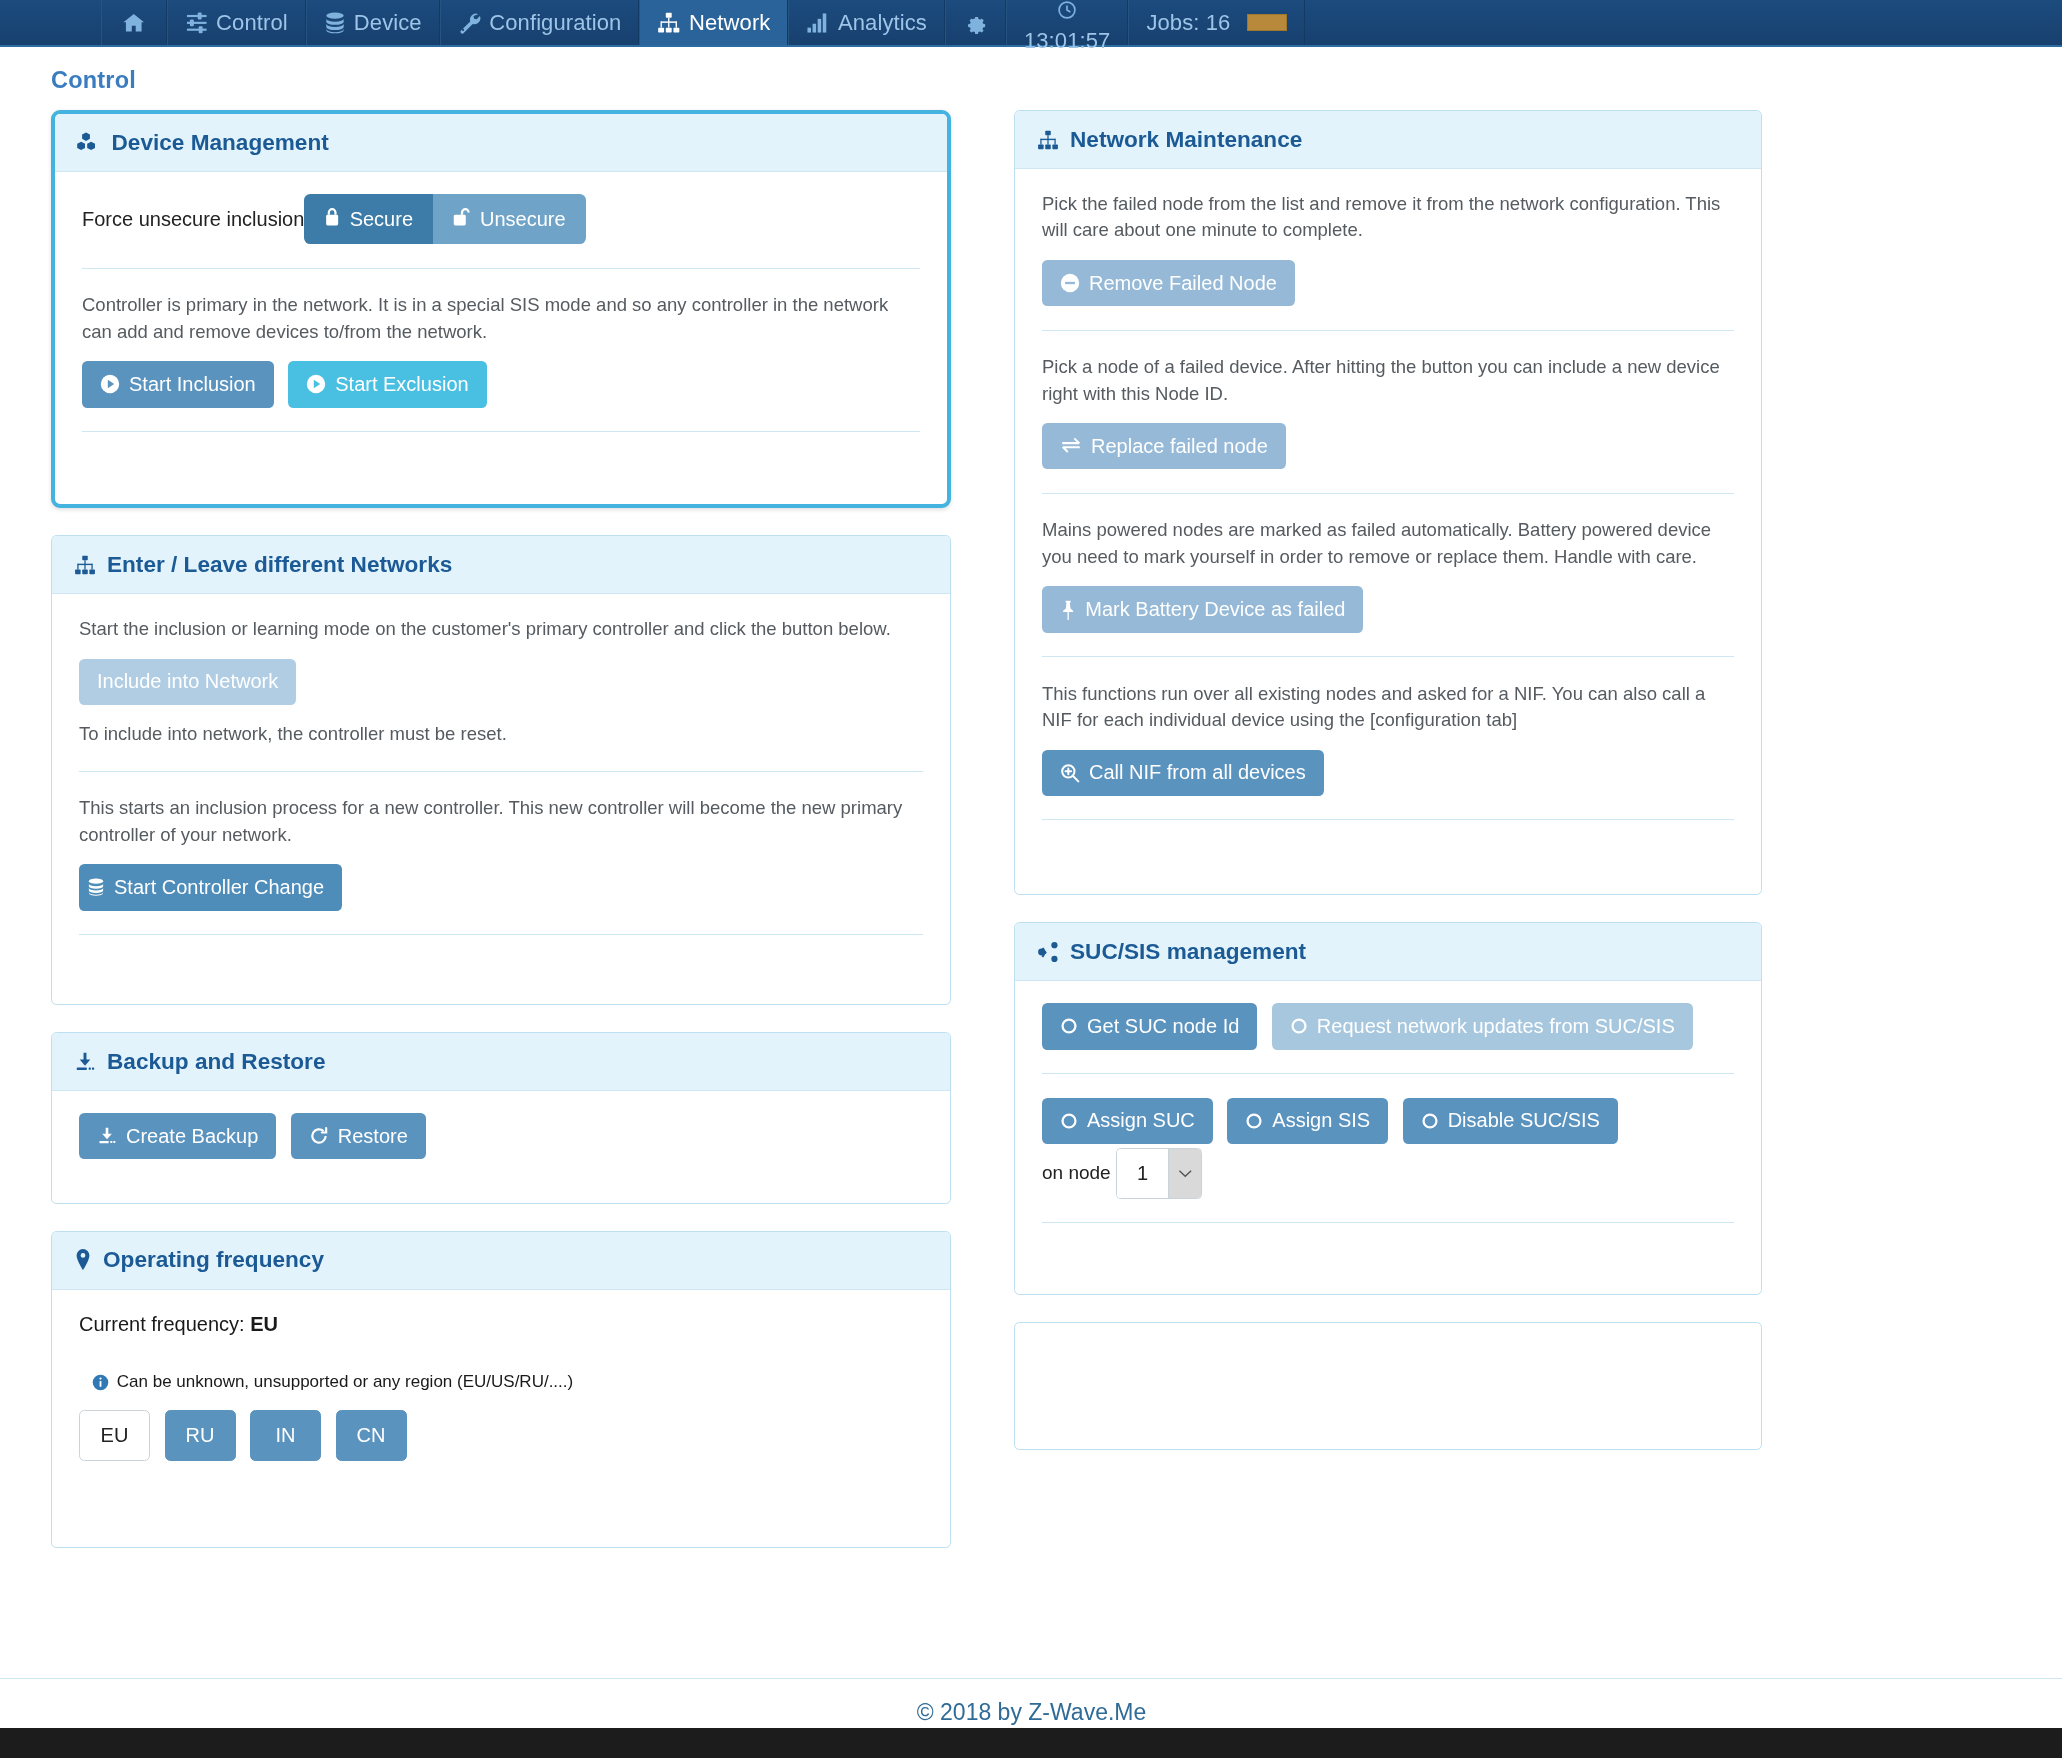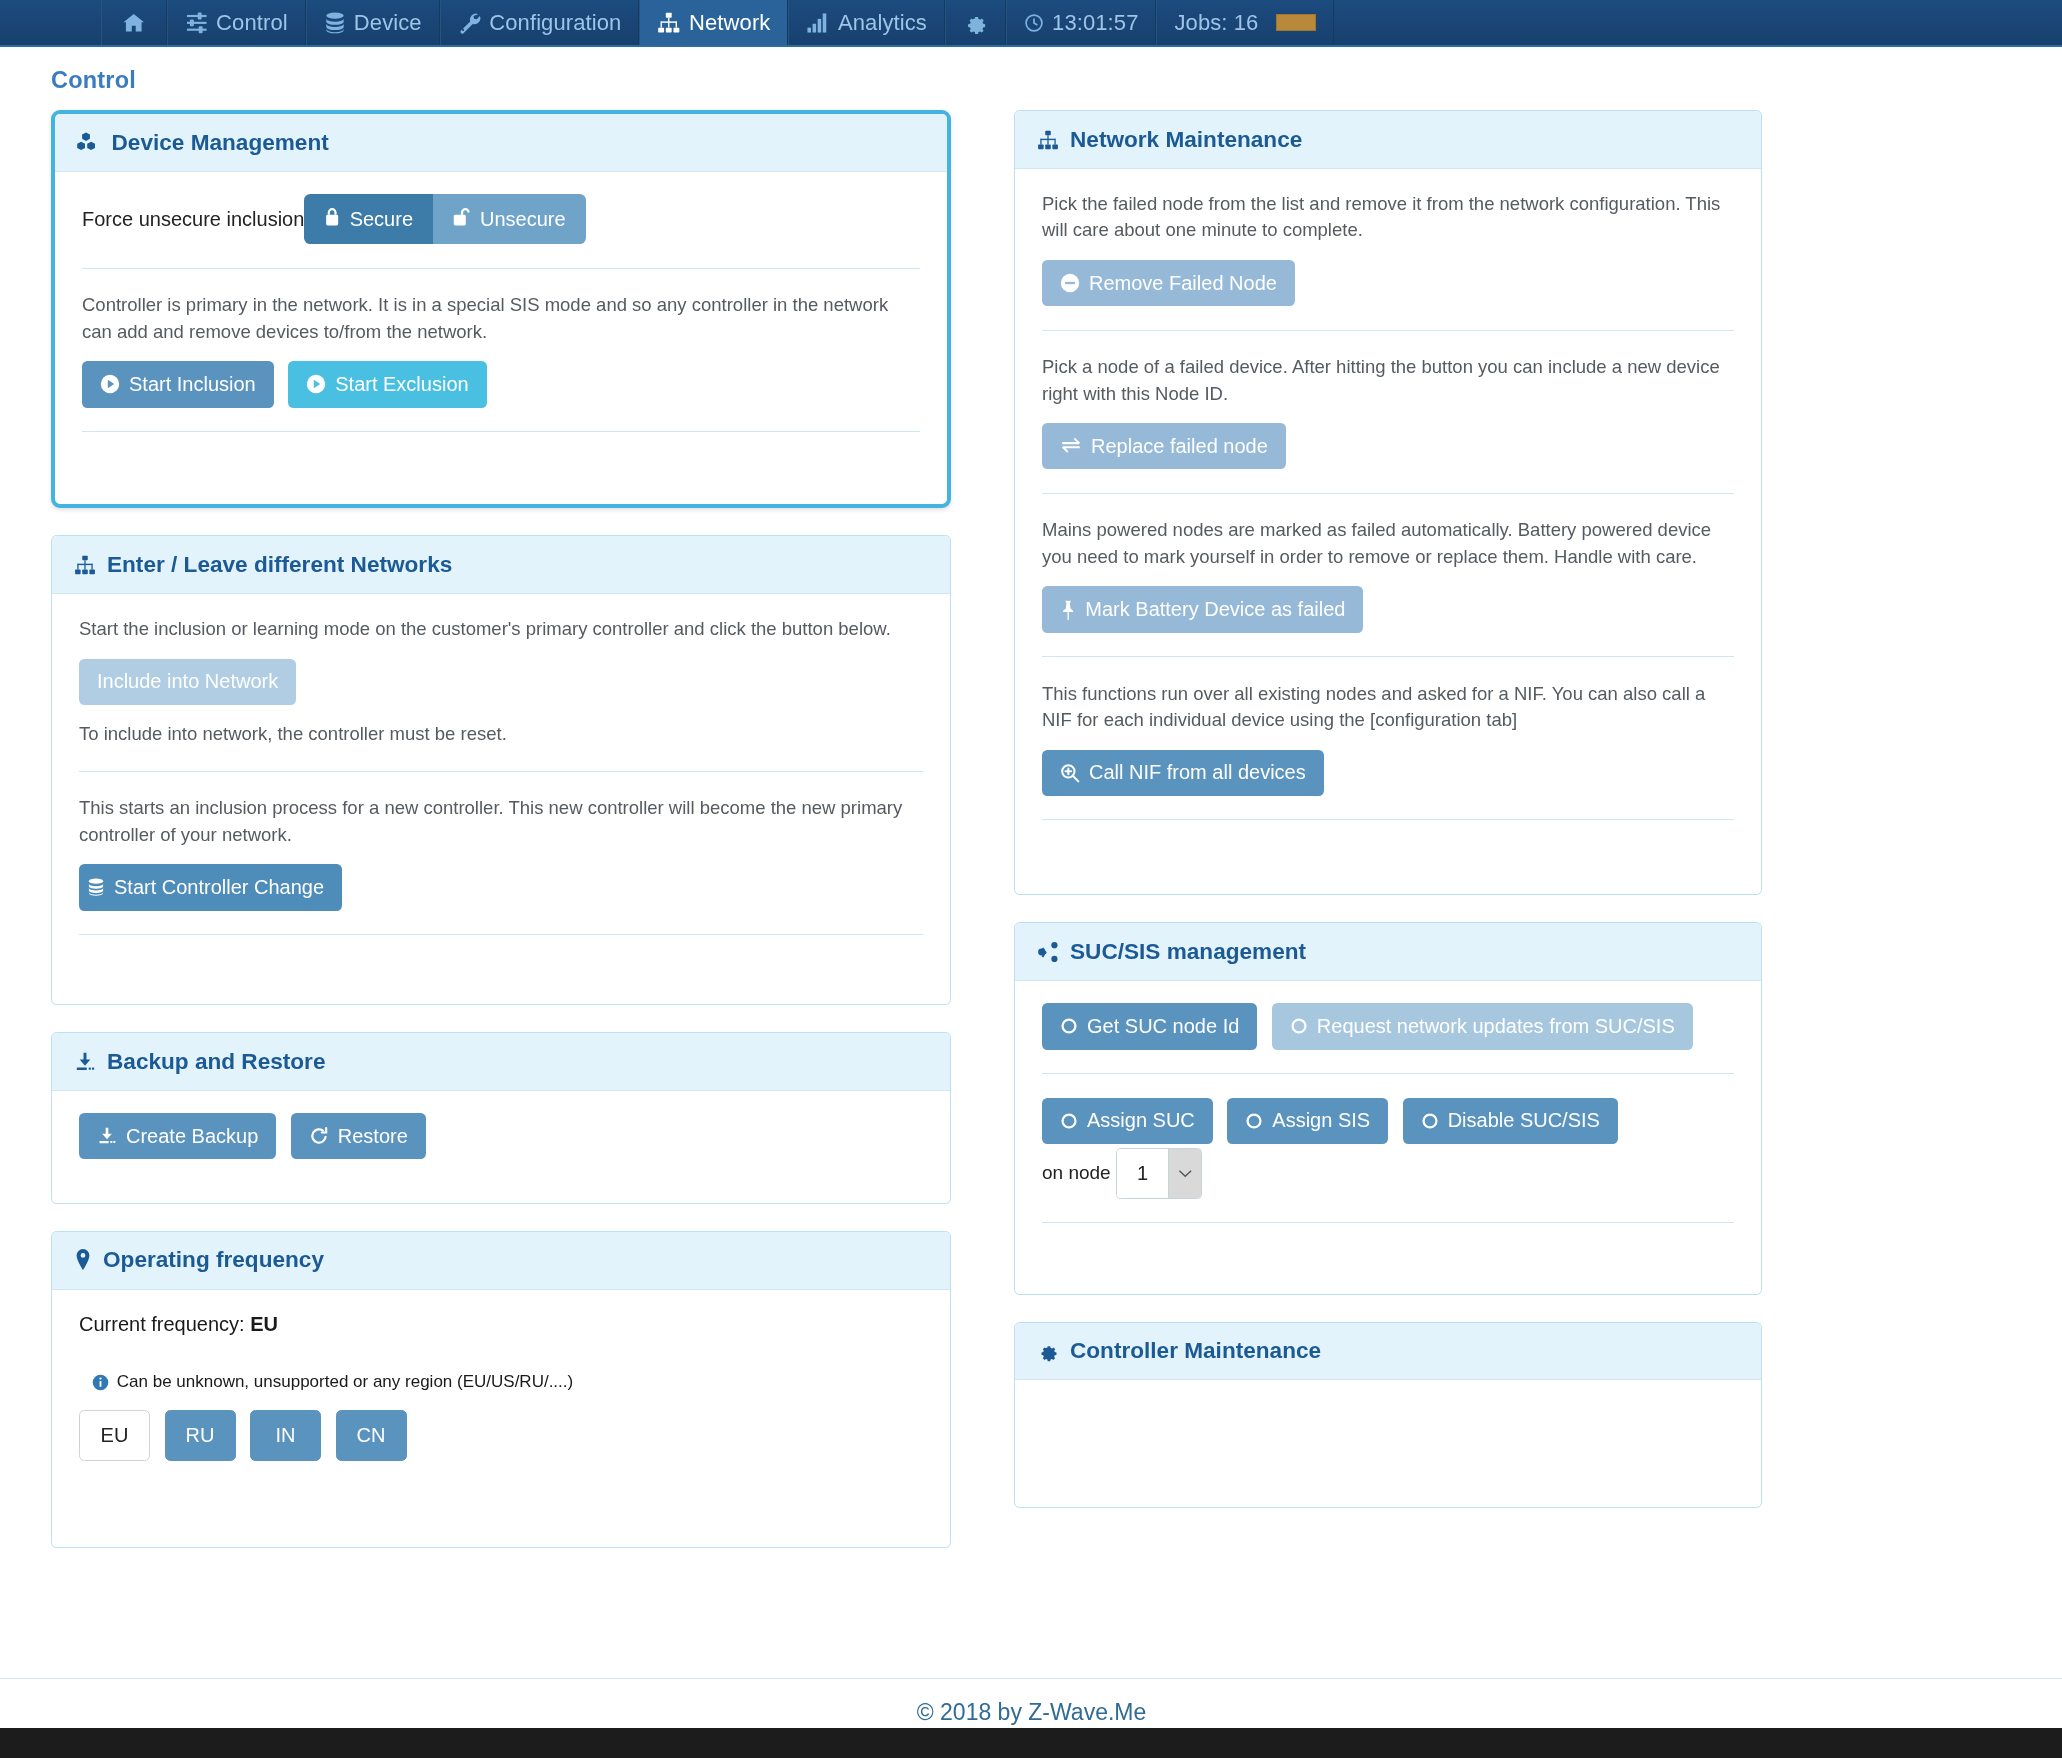--- a/index.html
+++ b/index.html
@@ -37,21 +37,21 @@
     letter-spacing:0.1px;
   }
   .nav-item:first-child{ border-left:0.9px solid #27537f; }
   .nav-item.active{
     background:#2a6399;
     color:#ffffff;
   }
   .nav-item .ico{ display:inline-flex; align-items:center; }
   .nav-item .ico svg{ display:block; }
   .nav-home{ padding:0 20px; }
-  .nav-clock{ color:#9ec4e8; }
+  .nav-clock{ color:#9ec4e8;flex-direction:column; }
   .jobs-badge{
     display:inline-block;
     width:40px; height:16.3px;
     background:#b8893a;
     border:0.9px solid #a0772f;
     margin-left:9px;
   }
 
   
   .page-title{
@@ -676,29 +676,20 @@
             </span>
           </span>
         </div>
 
         <hr class="hr">
         <div style="height:23.5px"></div>
       </div>
     </div>
 
     <div class="panel">
-      <div class="panel-head">
-        <span class="hico">
-          <svg width="22" height="22" viewBox="0 0 24 24" fill="#1c5a95">
-            <path d="M12 8.2a3.8 3.8 0 1 0 0 7.6 3.8 3.8 0 0 0 0-7.6zm0 5.8a2 2 0 1 1 0-4 2 2 0 0 1 0 4z"></path>
-            <path d="M21.3 13.6l-1.9-.4a7.6 7.6 0 0 0-.6-1.5l1.1-1.6-1.9-1.9-1.6 1.1a7.6 7.6 0 0 0-1.5-.6L14.4 6.8h-2.7l-.4 1.9a7.6 7.6 0 0 0-1.5.6L8.2 8.2 6.3 10.1l1.1 1.6a7.6 7.6 0 0 0-.6 1.5l-1.9.4v2.7l1.9.4c.14.52.35 1.02.6 1.5l-1.1 1.6 1.9 1.9 1.6-1.1c.48.25.98.46 1.5.6l.4 1.9h2.7l.4-1.9c.52-.14 1.02-.35 1.5-.6l1.6 1.1 1.9-1.9-1.1-1.6c.25-.48.46-.98.6-1.5l1.9-.4z"></path>
-          </svg>
-        </span>
-        <span>Controller Maintenance</span>
-      </div>
       <div class="panel-body">
         <div style="height:81px"></div>
       </div>
     </div>
 
   </div>
 </div>
 
 <div class="footer-mask"></div>
 

